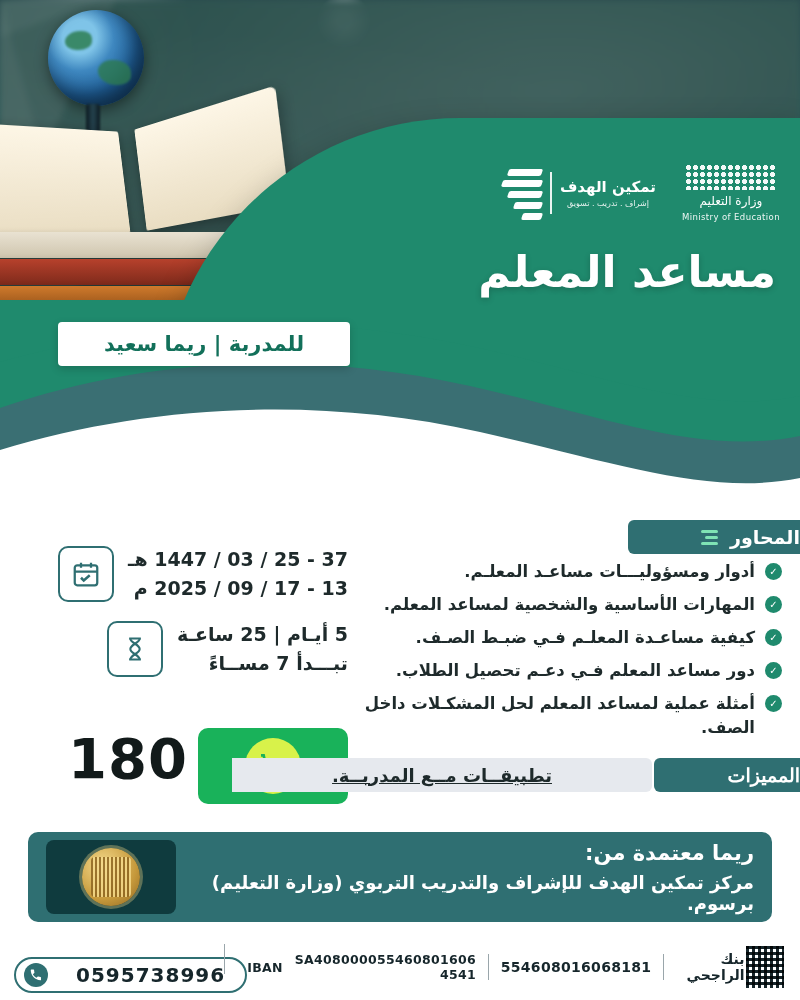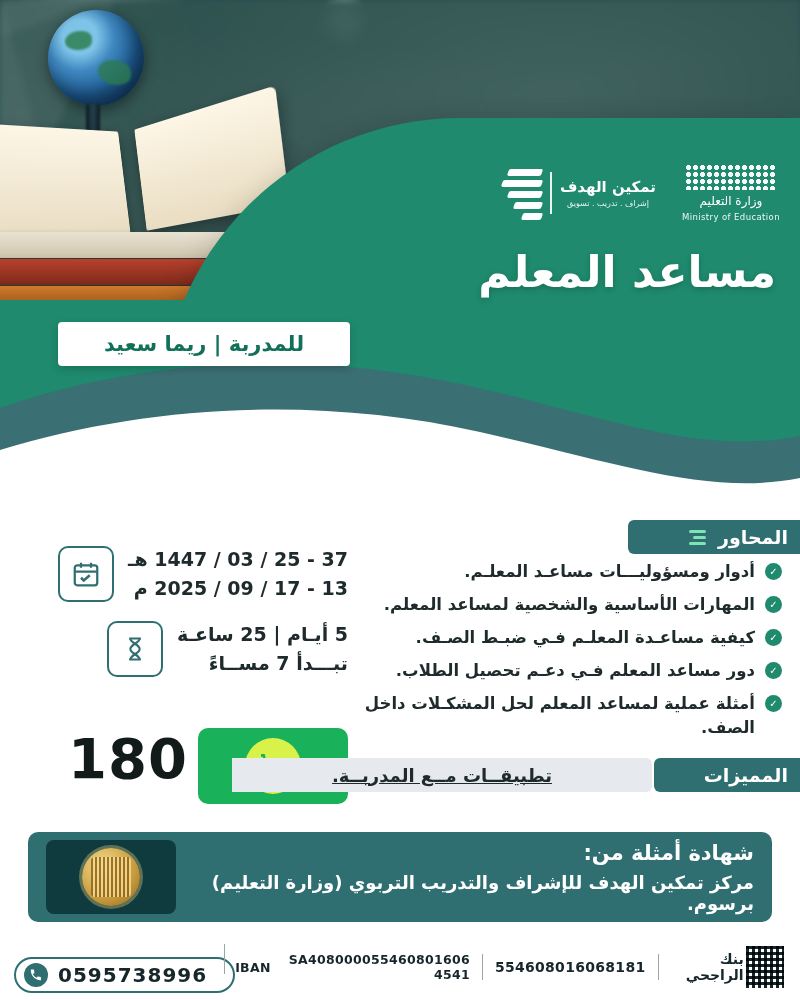--- a/index.html
+++ b/index.html
@@ -154,21 +154,21 @@
     background:#ffffff; border-radius:4px;
     display:flex; align-items:center; justify-content:center;
     color:#12705a; font-size:21px; font-weight:700; letter-spacing:.5px;
     box-shadow:0 3px 8px rgba(0,0,0,.18);
   }
 
   
   .hdr-pill{
     position:absolute; height:34px; border-radius:6px 0 0 6px;
     background:#2f6f72; display:flex; align-items:center; gap:12px;
-    padding:0 12px 0 18px; color:#fff;
+    padding:0 0 0 18px; color:#fff;
   }
   .hdr-pill .lbl{ font-size:19px; font-weight:700; letter-spacing:1px; }
   .hdr-pill .bars{ display:flex; flex-direction:column; gap:3px; }
   .hdr-pill .bars i{ display:block; height:3px; background:#7fe3b5; border-radius:2px; }
   .hdr-pill .bars i:nth-child(1){ width:17px; }
   .hdr-pill .bars i:nth-child(2){ width:13px; }
   .hdr-pill .bars i:nth-child(3){ width:17px; }
 
   #axes-header{ right:0; top:520px; width:172px; }
 
@@ -207,21 +207,21 @@
   .price-card .circle{
     width:56px; height:56px; border-radius:50%; background:#d8f24a;
     display:flex; align-items:center; justify-content:center;
   }
   .price-num{
     position:absolute; right:612px; top:726px; width:160px; text-align:right;
     font-size:56px; font-weight:700; color:#121a1a; letter-spacing:1px;
   }
 
   
-  #features-header{ right:0; top:758px; width:146px; }
+  #features-header{ right:0; top:758px; width:146px;font-family:Liberation Serif, serif; }
   .feature-text{
     position:absolute; right:148px; top:758px; width:420px; height:34px;
     background:#e6e9ee; border-radius:0 6px 6px 0;
     display:flex; align-items:center; justify-content:center;
     color:#1e2a2b; font-size:18px; font-weight:700; letter-spacing:1px;text-decoration:underline;
   }
 
   
   .cert{
     position:absolute; left:28px; top:832px; width:744px; height:90px;
@@ -247,23 +247,23 @@
       repeating-linear-gradient(90deg,#8d6520 0 2px, #f4d98a 2px 4px);
     opacity:.85;
   }
 
   
   .footer{
     position:absolute; left:0; top:934px; width:800px; height:66px; background:#ffffff;
     display:flex; align-items:center; justify-content:space-between; padding:0 14px;
   }
   .phone-pill{
-    display:flex; align-items:center; gap:10px;
+    display:flex; align-items:center; gap:28px;
     background:#ffffff; border:2px solid #2f6f72; border-radius:22px;
-    height:36px; padding:0 26px 0 8px;margin-top:15px;
+    height:36px; padding:0 20px 0 8px;margin-top:15px;
   }
   .phone-pill .pic{
     width:24px; height:24px; border-radius:50%; background:#2f6f72; color:#fff;
     display:flex; align-items:center; justify-content:center; font-size:13px;
   }
   .phone-pill .num{ font-size:20px; font-weight:700; color:#16262b; letter-spacing:1px; }
   .bank{
     display:flex; align-items:center; gap:12px; color:#16262b; direction:rtl;
   }
   .bank .seg{ font-size:14px; font-weight:700; letter-spacing:.3px; }
@@ -411,21 +411,21 @@
   </div>
   <div class="price-num">180</div>
 
   <div class="hdr-pill" id="features-header">
     <span class="lbl">المميزات</span>
   </div>
   <div class="feature-text">تطبيقــات مــع المدربــة.</div>
 
   <div class="cert">
     <div class="texts">
-      <div class="l1">شهادة أمثلة من:</div>
+      <div class="l1">ريما معتمدة من:</div>
       <div class="l2">مركز تمكين الهدف للإشراف والتدريب التربوي (وزارة التعليم) برسوم.</div>
     </div>
     <div class="badge">
       <div class="seal">
           <div class="inner"></div>
         </div>
     </div>
   </div>
 
   <div class="footer">

